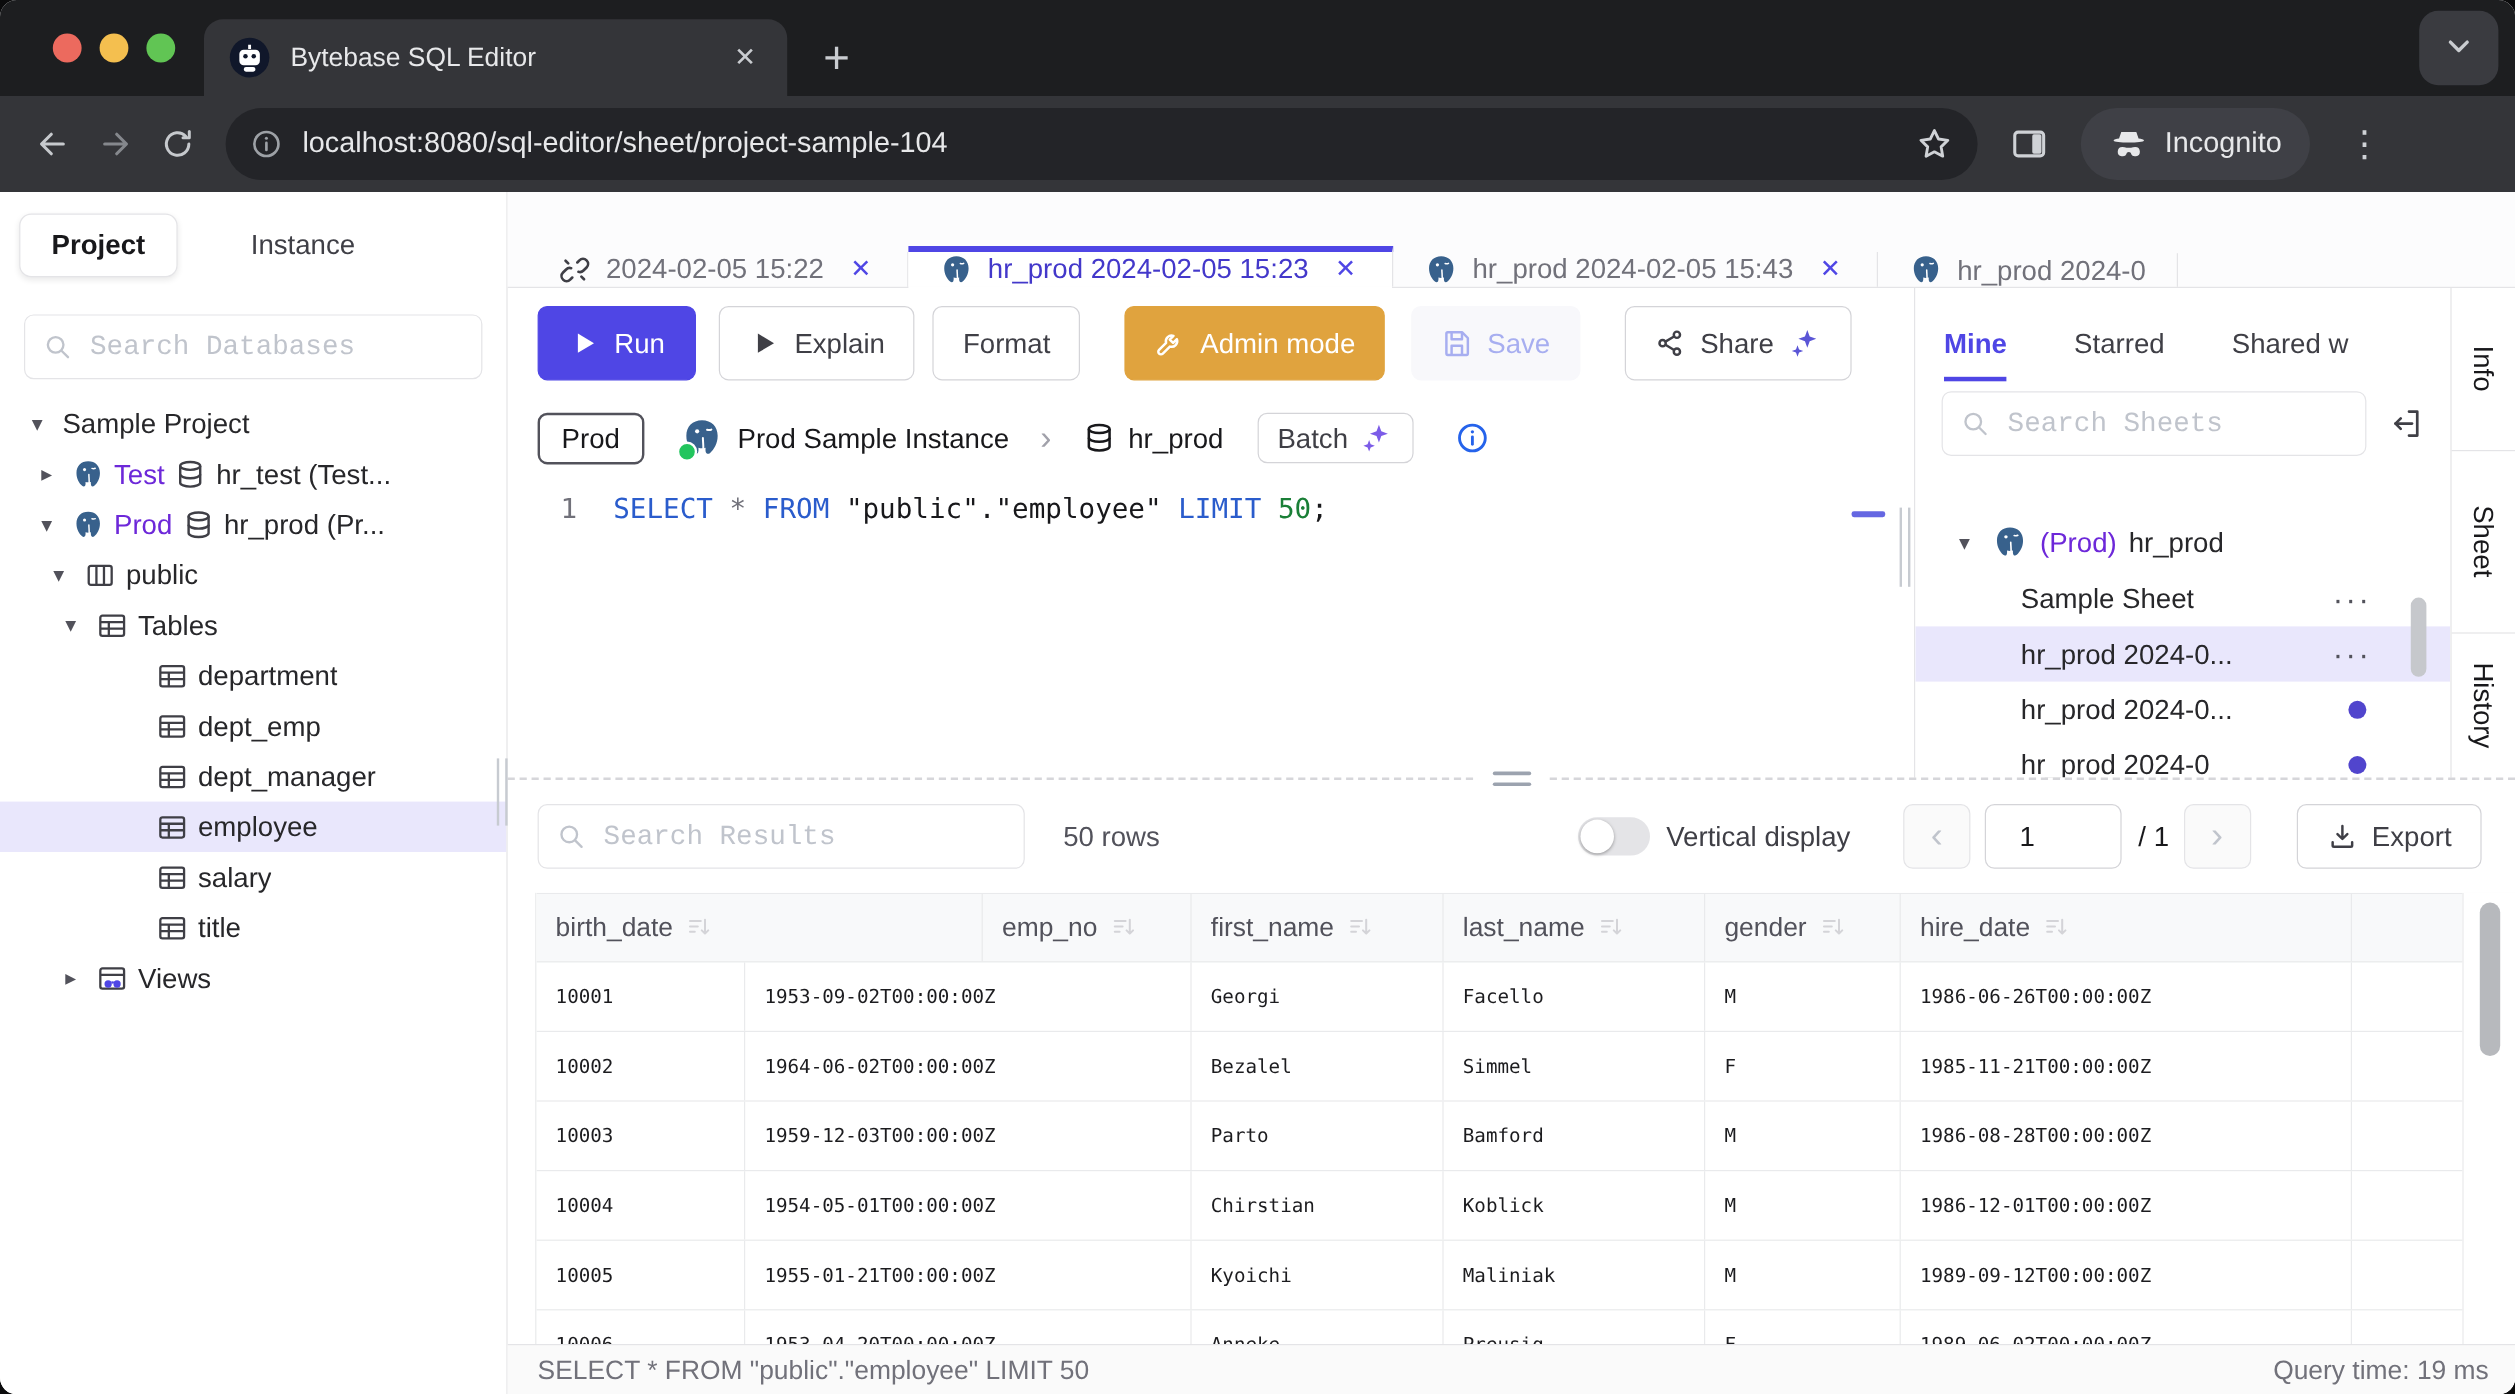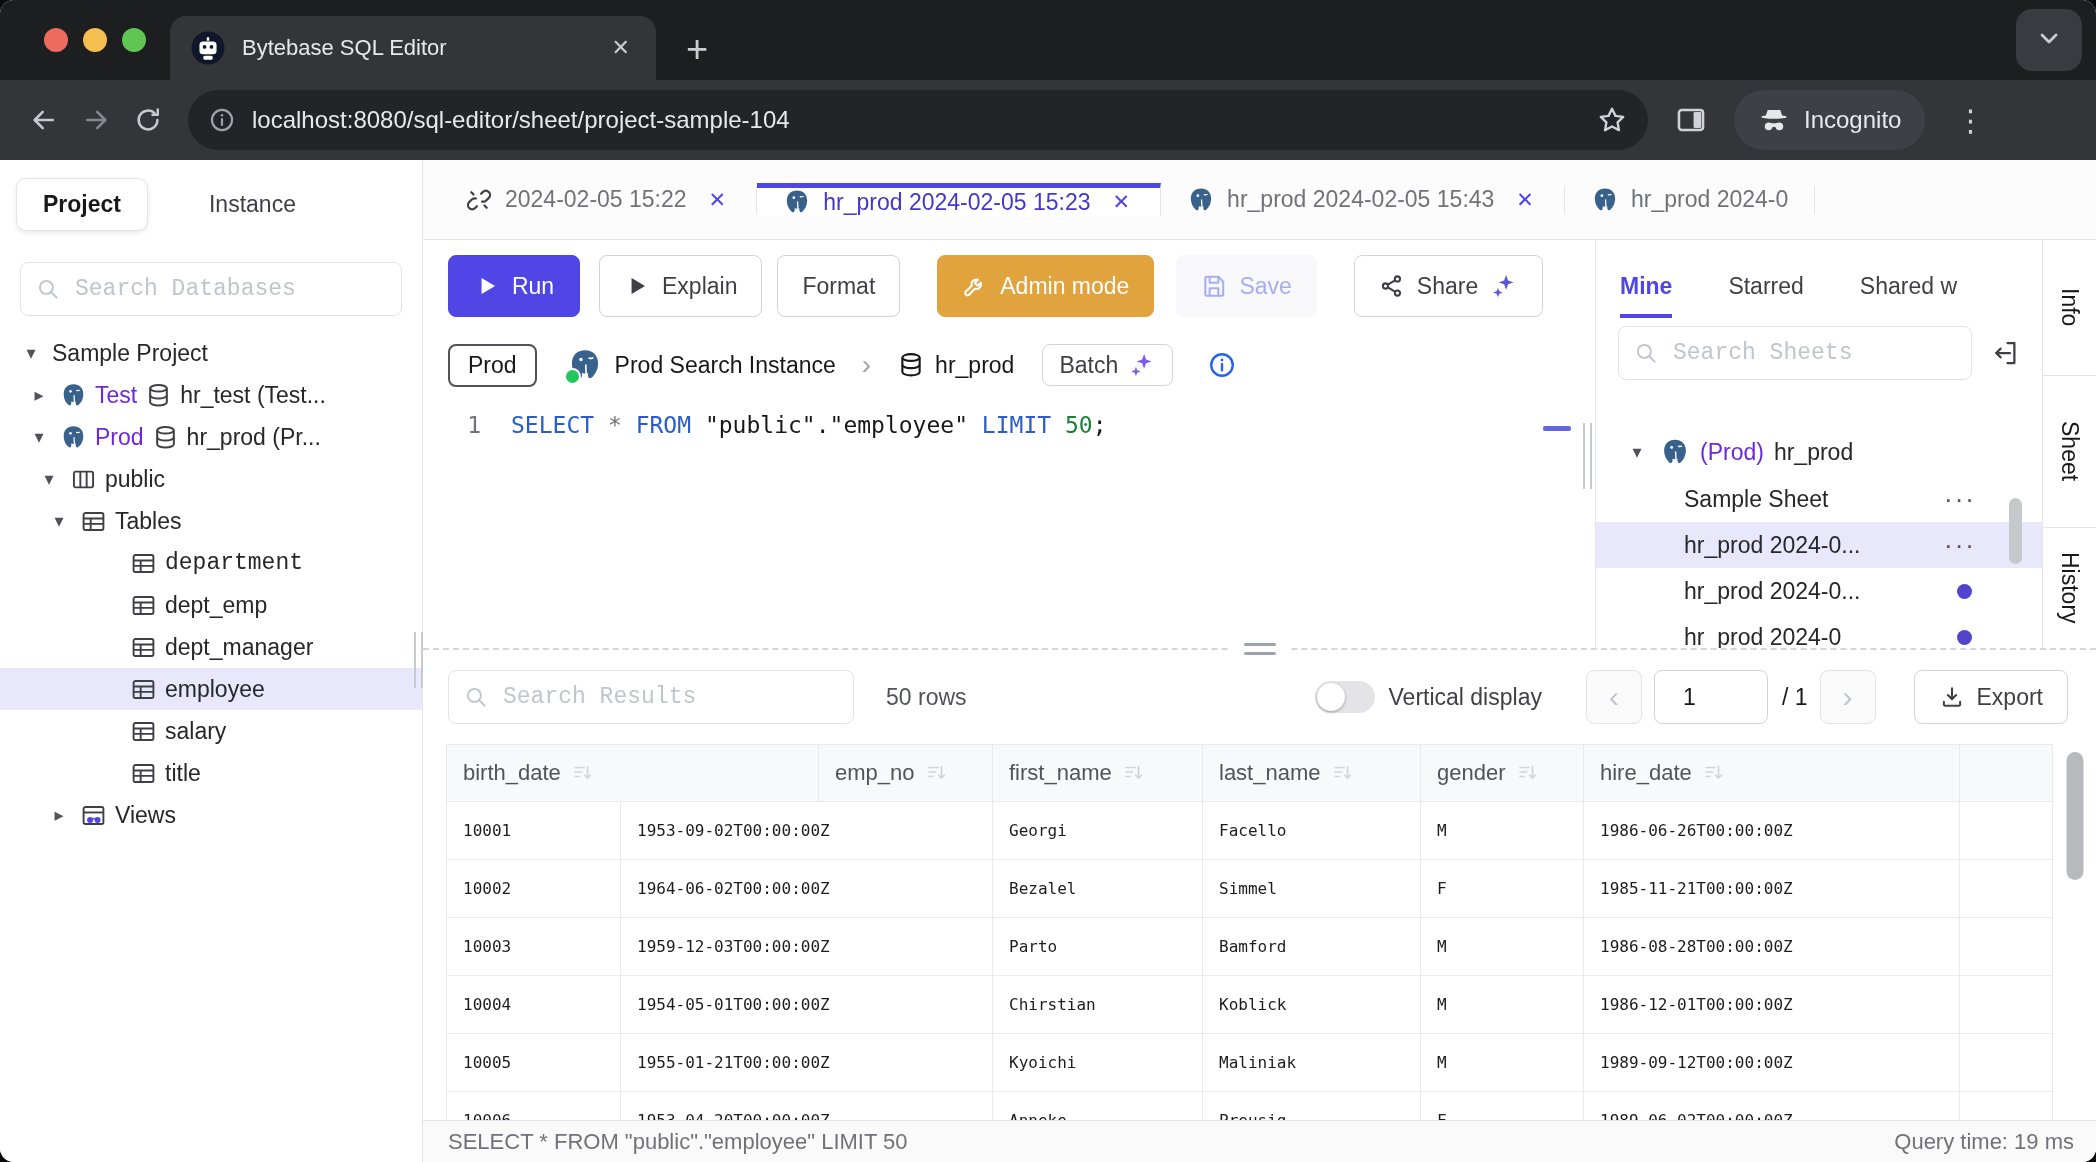--- a/index.html
+++ b/index.html
@@ -61,21 +61,21 @@
   .tic{width:27px;height:27px;flex:0 0 auto;color:#3f3f46}
   .tic svg{width:100%;height:100%}
   .tic:empty{display:none}
   .tpre{color:#6d28d9}
   .tpre:empty{display:none}
   .tlabel{overflow:hidden;text-overflow:ellipsis}
   .sb-handle{position:absolute;left:414px;top:472px;width:9px;height:56px;border-left:2px solid #c7cbd1;border-right:2px solid #c7cbd1;z-index:5}
 
   
   .main{flex:1;min-width:0;display:flex;flex-direction:column}
-  .etabs{height:80px;background:#fcfcfd;border-bottom:1px solid var(--line);display:flex;align-items:center;padding-left:16px;position:relative}
+  .etabs{height:80px;background:#fcfcfd;border-bottom:1px solid var(--line);display:flex;align-items:flex-end;padding-left:16px;position:relative}
   .etab{display:flex;align-items:center;gap:12px;padding:0 26px;border-right:1px solid var(--line);font-size:23px;color:#71717a;position:relative;white-space:nowrap}
   .etab .tic{width:28px;height:28px}
   .etab-close{font-size:21px;color:var(--indigo);margin-left:6px;padding:2px 4px}
   .etab.active{background:#fff;border-top:5px solid var(--indigo);color:#4338ca}
   .etab.active::after{content:"";position:absolute;left:0;right:0;bottom:-1px;height:1px;background:#fff}
   .etab.clipped{max-width:272px;overflow:hidden}
   .etab-plus{display:flex;align-items:center;padding:0 20px;font-size:36px;color:#52525b}
 
   .work{height:408px;display:flex;min-height:0;position:relative}
   .editor-col{flex:1;min-width:0;display:flex;flex-direction:column;position:relative}
@@ -320,21 +320,21 @@
           <div class="trw" style="padding-left: 46px;">
             <span class="caret">▾</span>
             <span class="tic"><svg viewBox="0 0 24 24" fill="none" stroke="currentColor" stroke-width="1.7">
                 <rect x="3.2" y="4.5" width="17.6" height="15" rx="1.6"></rect>
                 <path d="M3.2 9.3h17.6M3.2 14.1h17.6M9.5 9.3v10.2"></path>
               </svg></span>
 
             <span class="tlabel">Tables</span>
           </div>
 
-          <div class="trw" style="padding-left: 96px; font-family: Liberation Mono, monospace;">
+          <div class="trw" style="padding-left: 96px;">
             <span class="caret"></span>
             <span class="tic"><svg viewBox="0 0 24 24" fill="none" stroke="currentColor" stroke-width="1.7">
                 <rect x="3.2" y="4.5" width="17.6" height="15" rx="1.6"></rect>
                 <path d="M3.2 9.3h17.6M3.2 14.1h17.6M9.5 9.3v10.2"></path>
               </svg></span>
 
             <span class="tlabel">department</span>
           </div>
 
           <div class="trw" style="padding-left: 96px;">
@@ -511,21 +511,21 @@
           </div>
 
           <div class="crumbs">
             <span class="chip-env">Prod</span>
             <span class="pgwrap"><svg viewBox="0 0 24 24">
                   <path d="M12 2.1c-5.3 0-8.7 3.5-8.7 8.7 0 4.4 2.1 7.7 4.2 9.5.9.8 1.9.6 2.3-.3.3-.7.3-1.7.2-2.6 1.2.4 2.8.4 4 0-.1.9-.1 1.9.2 2.6.4.9 1.4 1.1 2.3.3 2.1-1.8 4.2-5.1 4.2-9.5 0-5.2-3.4-8.7-8.7-8.7z" fill="#38618c"></path>
                   <circle cx="9.3" cy="8.3" r="1.15" fill="#fff"></circle>
                   <path d="M14.8 7.4c.9.3 1.8.2 2.4-.1" stroke="#fff" stroke-width="1.1" fill="none" stroke-linecap="round"></path>
                   <path d="M12.5 12c0 2.3.5 5.2.1 7.4" stroke="#fff" stroke-width="1.1" fill="none" stroke-linecap="round"></path>
                 </svg></span>
-            <span class="crumb-inst">Prod Search Instance</span>
+            <span class="crumb-inst">Prod Sample Instance</span>
             <span class="crumb-sep">›</span>
             <span class="dbic"><svg viewBox="0 0 24 24" fill="none" stroke="currentColor" stroke-width="1.8">
                   <ellipse cx="12" cy="5.6" rx="7.4" ry="2.9"></ellipse>
                   <path d="M4.6 5.6v6.2c0 1.6 3.3 2.9 7.4 2.9s7.4-1.3 7.4-2.9V5.6"></path>
                   <path d="M4.6 11.8V18c0 1.6 3.3 2.9 7.4 2.9s7.4-1.3 7.4-2.9v-6.2"></path>
                 </svg></span>
             <span class="crumb-db">hr_prod</span>
             <span class="chip-batch">
               <span>Batch</span>
               <span class="spark purple">

